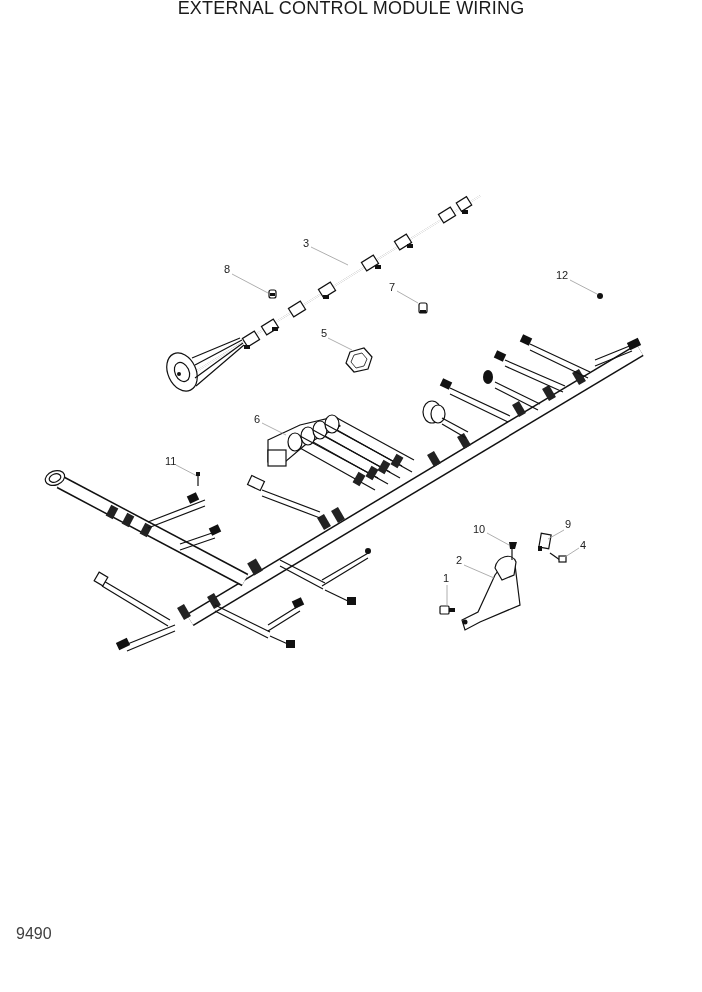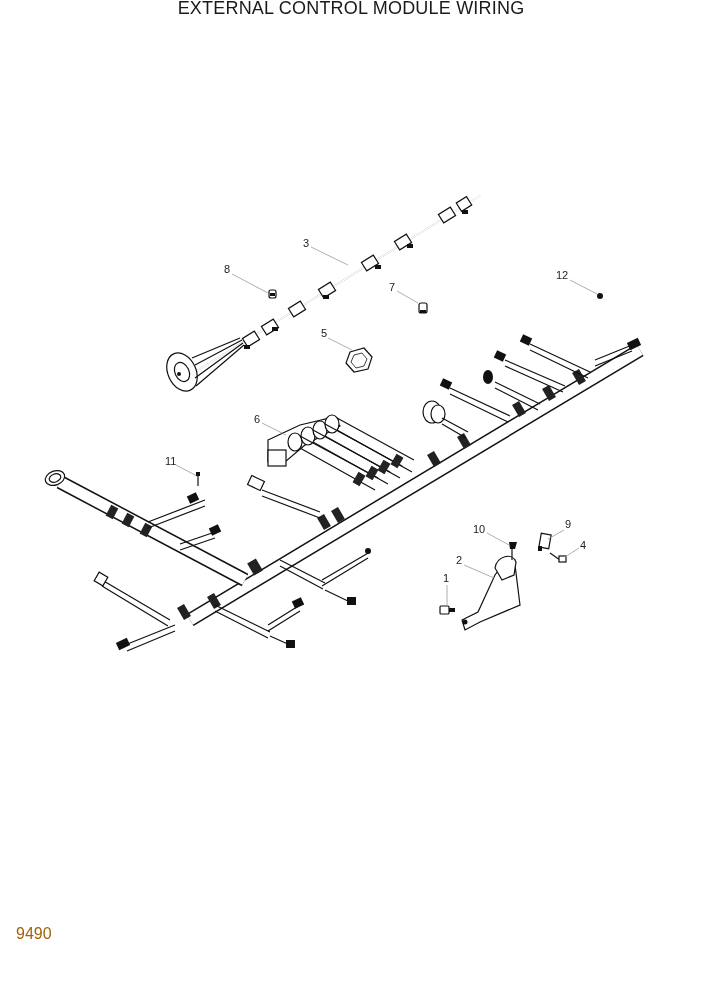--- a/index.html
+++ b/index.html
@@ -1,18 +1,18 @@
 <!DOCTYPE html>
 <html><head>
   <meta charset="utf-8">
   <style>
     html, body { margin: 0; padding: 0; background: #ffffff; }
     body { width: 702px; height: 992px; position: relative; overflow: hidden; font-family: "Liberation Sans", sans-serif; color: #111; }
     .title { position: absolute; top: -2px; left: 0; width: 702px; text-align: center; font-size: 18px; letter-spacing: 0.2px; color: #1a1a1a; }
-    .page-number { position: absolute; left: 16px; top: 925px; font-size: 16px; color: #a16207; }
+    .page-number { position: absolute; left: 16px; top: 925px; font-size: 16px; color: #404040; }
     svg.diagram { position: absolute; left: 0; top: 0; width: 702px; height: 992px; }
     .callout-label { font-family: "Liberation Sans", sans-serif; font-size: 11px; fill: #222; }
     .leader { stroke: #9a9a9a; stroke-width: 0.8; fill: none; }
     .tube { fill: #fff; stroke: #111; stroke-width: 1.2; }
     .band { fill: #222; }
     .line { stroke: #111; stroke-width: 1.2; fill: none; }
     .solid { fill: #111; }
   </style>
 </head>
 <body>

